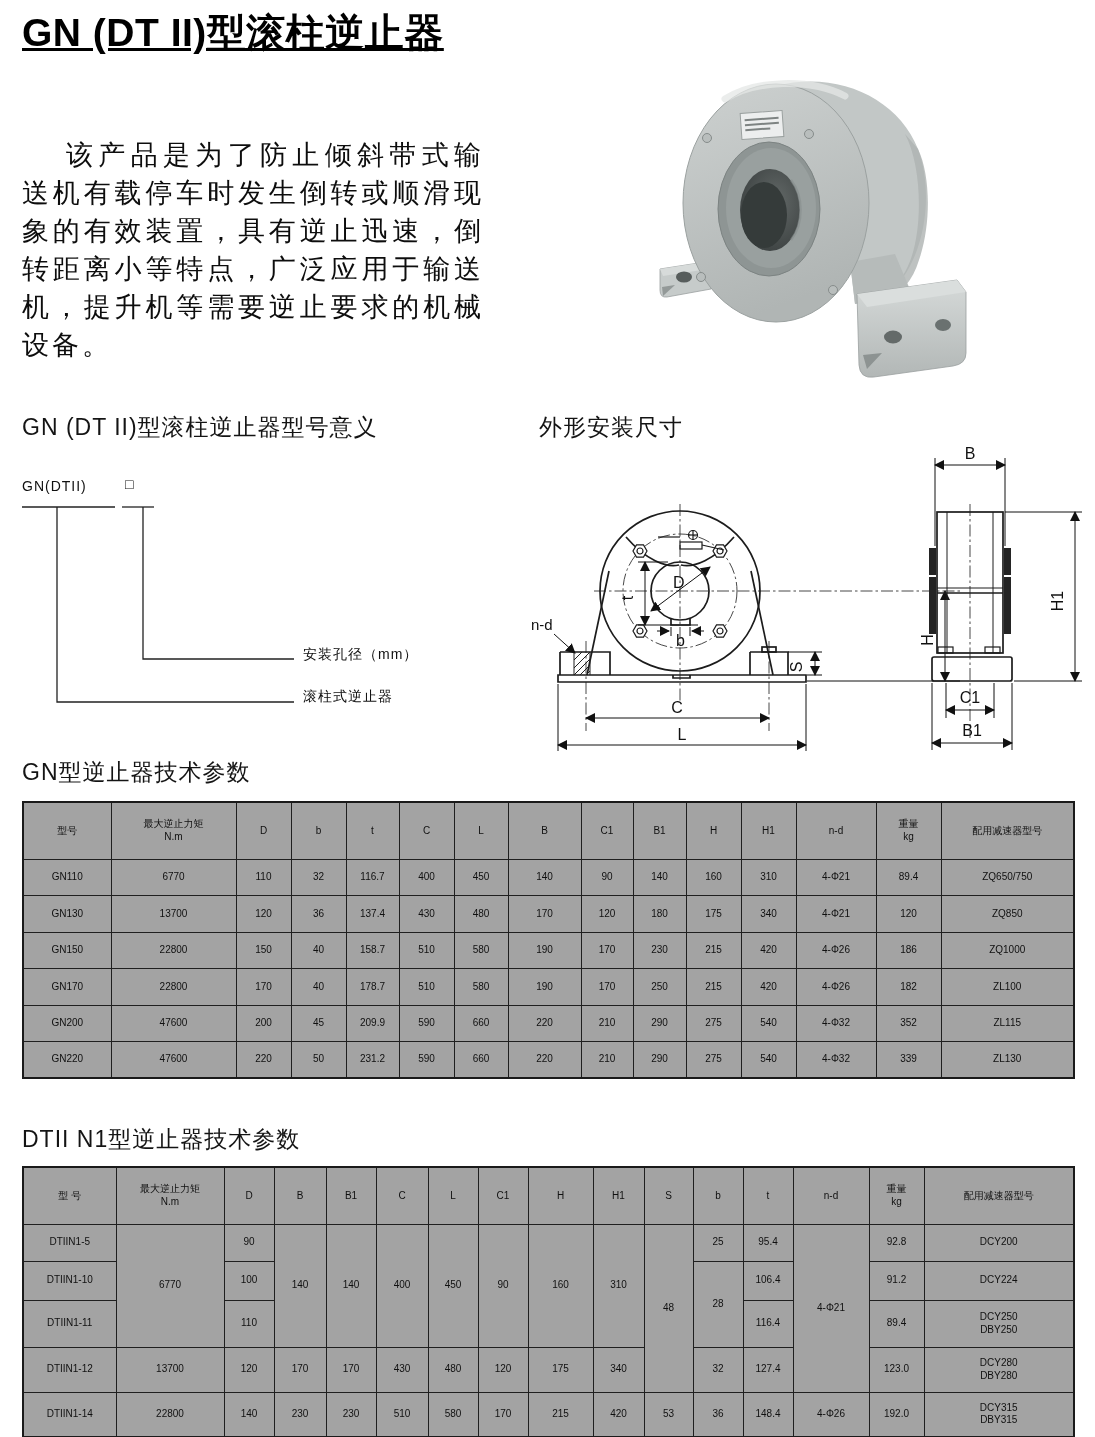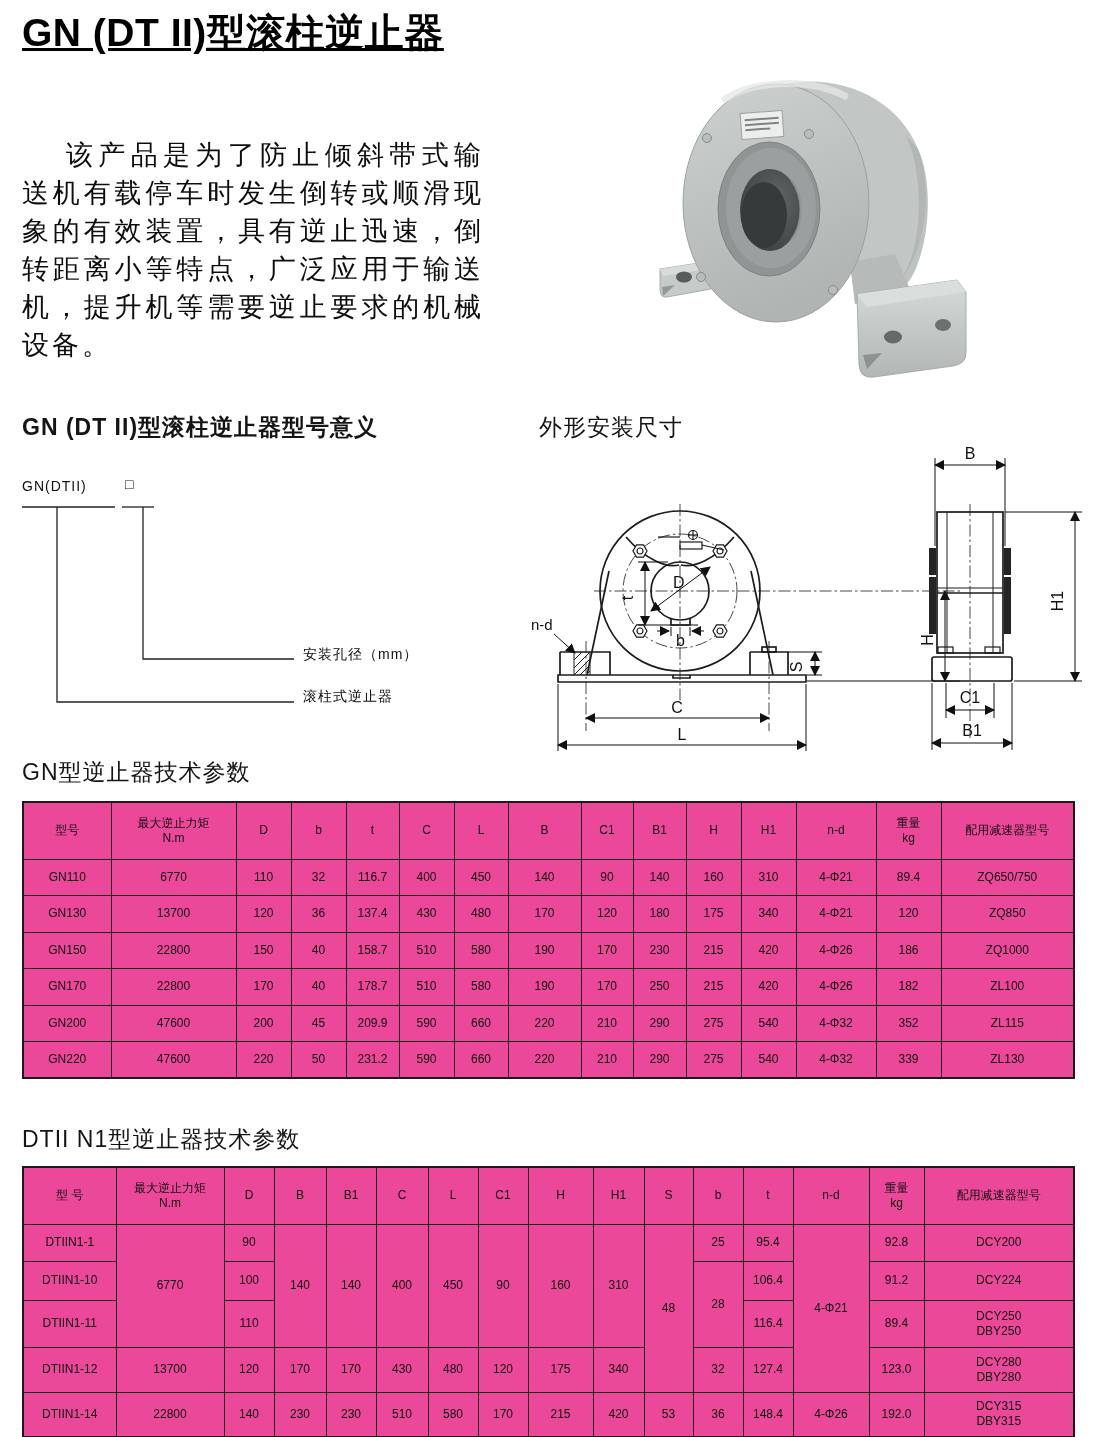--- a/index.html
+++ b/index.html
@@ -4,43 +4,43 @@
 <style>
   html,body{margin:0;padding:0;background:#ffffff;}
   body{font-family:"Liberation Sans","DejaVu Sans",sans-serif;color:#111;}
   #canvas{position:relative;width:1095px;height:1437px;background:#fff;overflow:hidden;}
 
   .page-title{position:absolute;left:22px;top:6px;font-size:39px;font-weight:700;color:#000;letter-spacing:0.5px;text-decoration:underline;}
   .intro{position:absolute;left:22px;top:136px;width:462px;font-size:27px;line-height:38px;
          letter-spacing:3px;text-indent:44px;text-align:justify;color:#0d0d0d;}
 
   .sec{position:absolute;font-size:23px;font-weight:400;color:#141414;letter-spacing:1px;}
-  #sec-model{left:22px;top:412px;font-weight:bold;}
+  #sec-model{left:22px;top:412px;}
   #sec-dims{left:539px;top:412px;text-align:center;}
   #sec-t1{left:22px;top:757px;}
   #sec-t2{left:22px;top:1124px;}
 
   
   #model-diagram{position:absolute;left:22px;top:462px;width:505px;height:268px;}
   #model-diagram .lbl{position:absolute;font-size:14px;color:#101010;letter-spacing:1px;white-space:nowrap;}
   #md-prefix{left:0px;top:16px;font-size:21px;}
   #md-box{left:103px;top:14px;font-size:22px;}
   #md-lbl1{left:281px;top:184px;}
   #md-lbl2{left:281px;top:226px;}
   #model-diagram svg{position:absolute;left:0;top:0;}
 
   
   #photo{position:absolute;left:605px;top:64px;}
   #drawing{position:absolute;left:530px;top:438px;}
   .dimtxt{font-size:16px;fill:#111;font-family:"Liberation Sans","DejaVu Sans",sans-serif;}
   .dimtxt2{font-size:15px;fill:#111;font-family:"Liberation Sans","DejaVu Sans",sans-serif;}
 
   
-  table.params{position:absolute;border-collapse:collapse;table-layout:fixed;background:#ec4899;
-               font-size:12px;color:#101010;}
+  table.params{position:absolute;border-collapse:collapse;table-layout:fixed;background:#a3a3a3;
+               font-size:10px;color:#101010;}
   table.params th,table.params td{border:1.5px solid #1f1f1f;text-align:center;vertical-align:middle;
                font-weight:400;padding:0 2px;line-height:1.25;white-space:pre-line;overflow:hidden;}
   table.params{border:2px solid #1a1a1a;}
   table.params thead tr{height:57px;}
   #t1{left:22px;top:801px;width:1051px;}
   #t2{left:22px;top:1166px;width:1051px;}
   #t1 tbody tr{height:36.5px;}
   #t2 tbody tr:nth-child(1){height:37px;}
   #t2 tbody tr:nth-child(2){height:39px;}
   #t2 tbody tr:nth-child(3){height:47px;}
@@ -450,21 +450,21 @@
           <th>b</th>
           <th>t</th>
           <th>n-d</th>
           <th>重量
 kg</th>
           <th>配用减速器型号</th>
         </tr>
       </thead>
       <tbody>
         <tr>
-          <td>DTIIN1-1</td>
+          <td>DTIIN1-5</td>
           <td rowspan="3">6770</td>
           <td>90</td>
           <td rowspan="3">140</td>
           <td rowspan="3">140</td>
           <td rowspan="3">400</td>
           <td rowspan="3">450</td>
           <td rowspan="3">90</td>
           <td rowspan="3">160</td>
           <td rowspan="3">310</td>
           <td rowspan="4">48</td>

